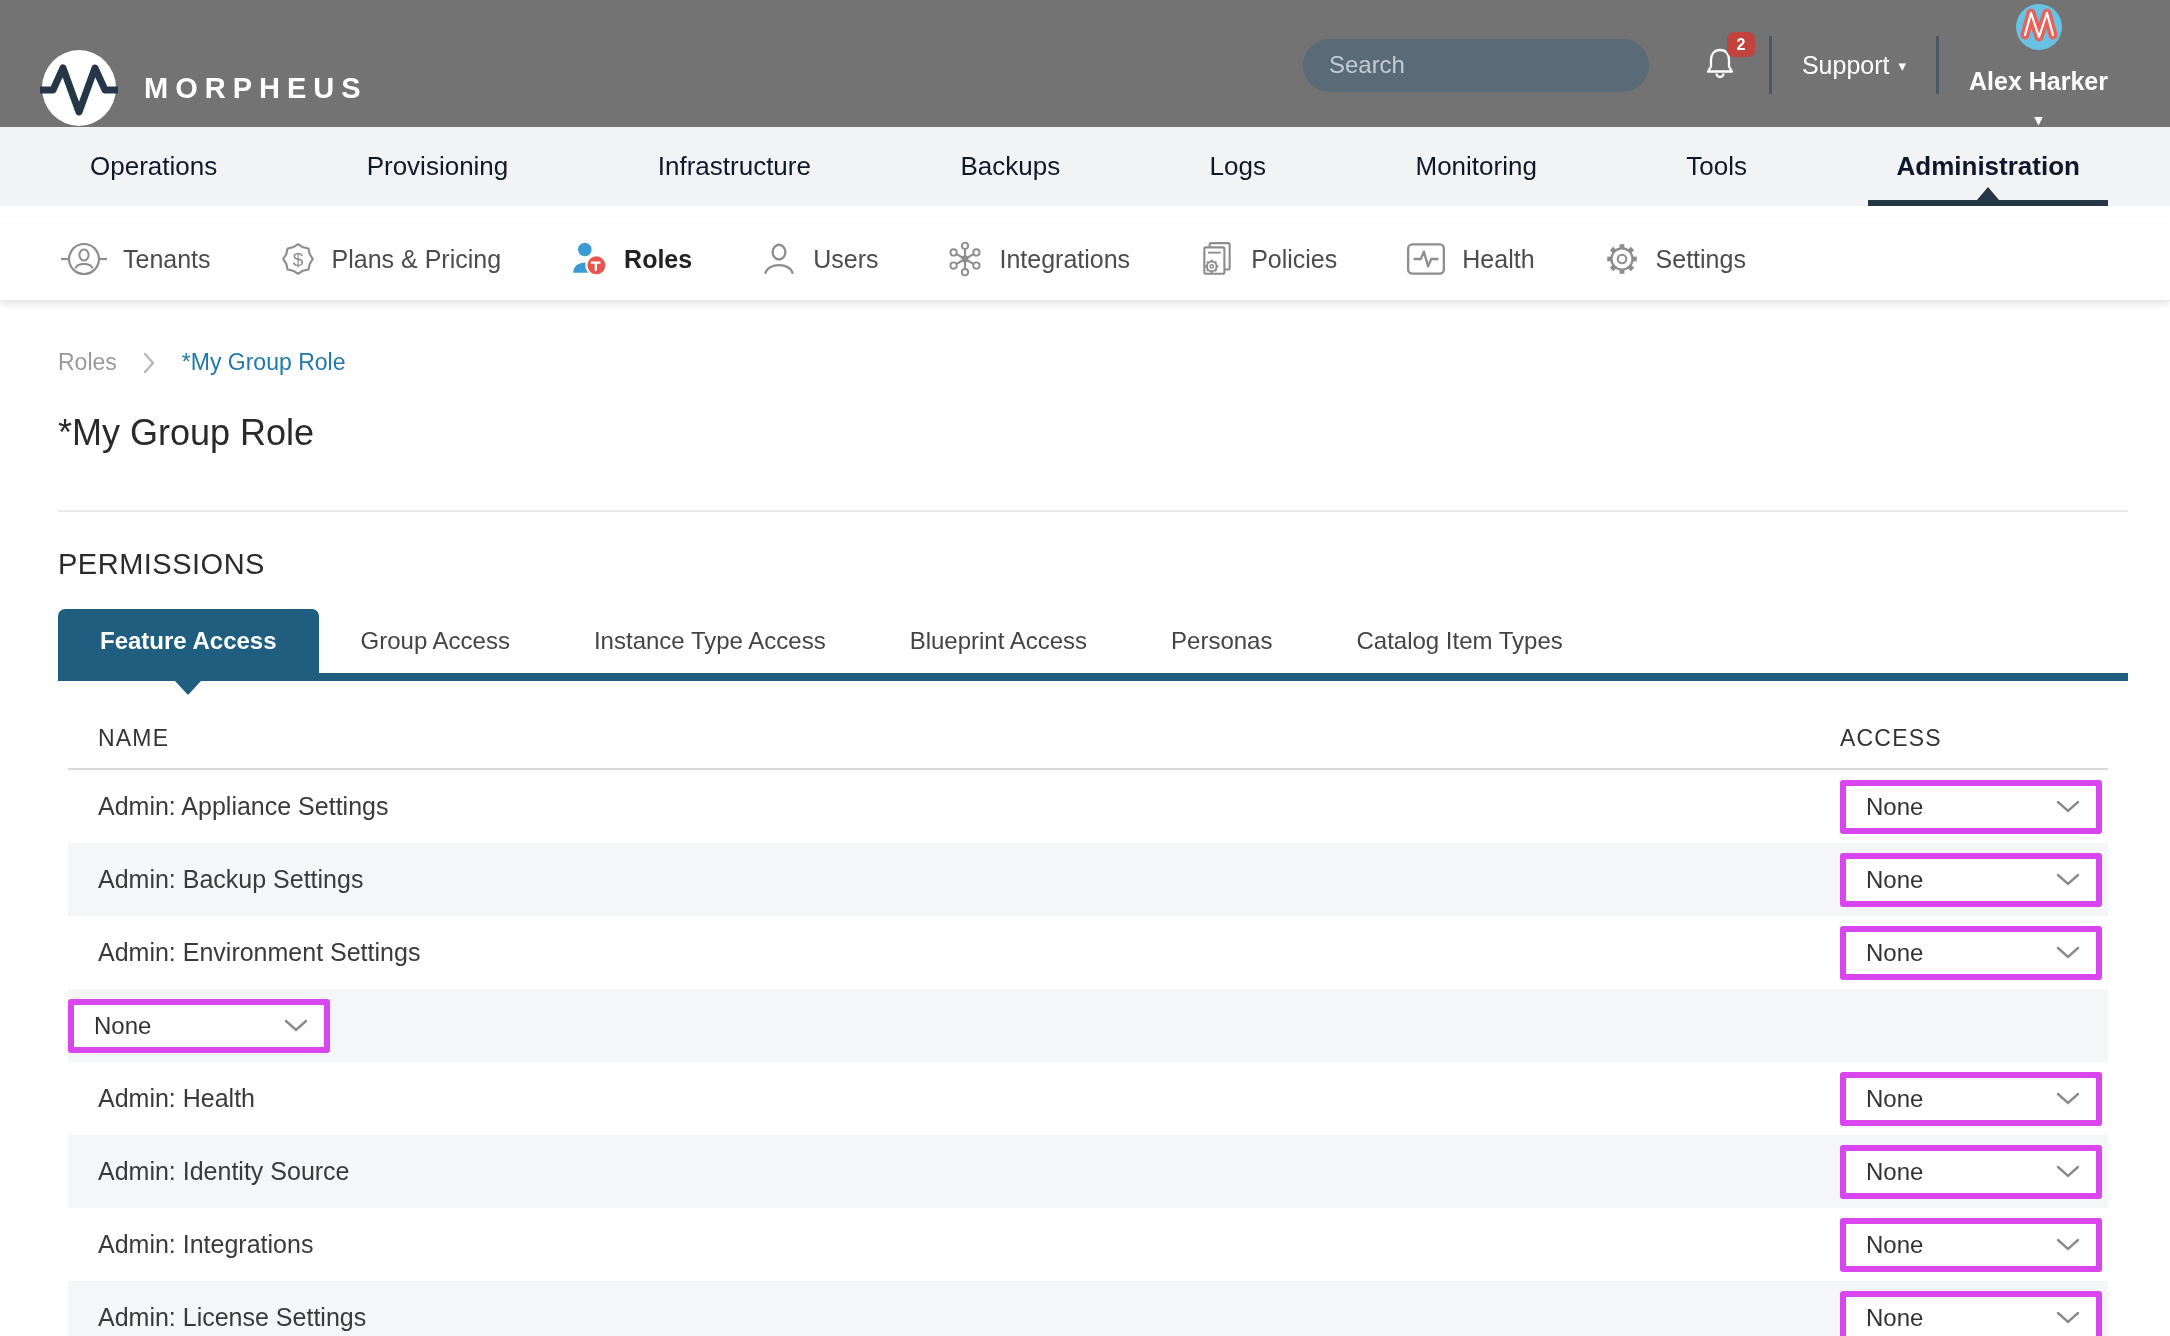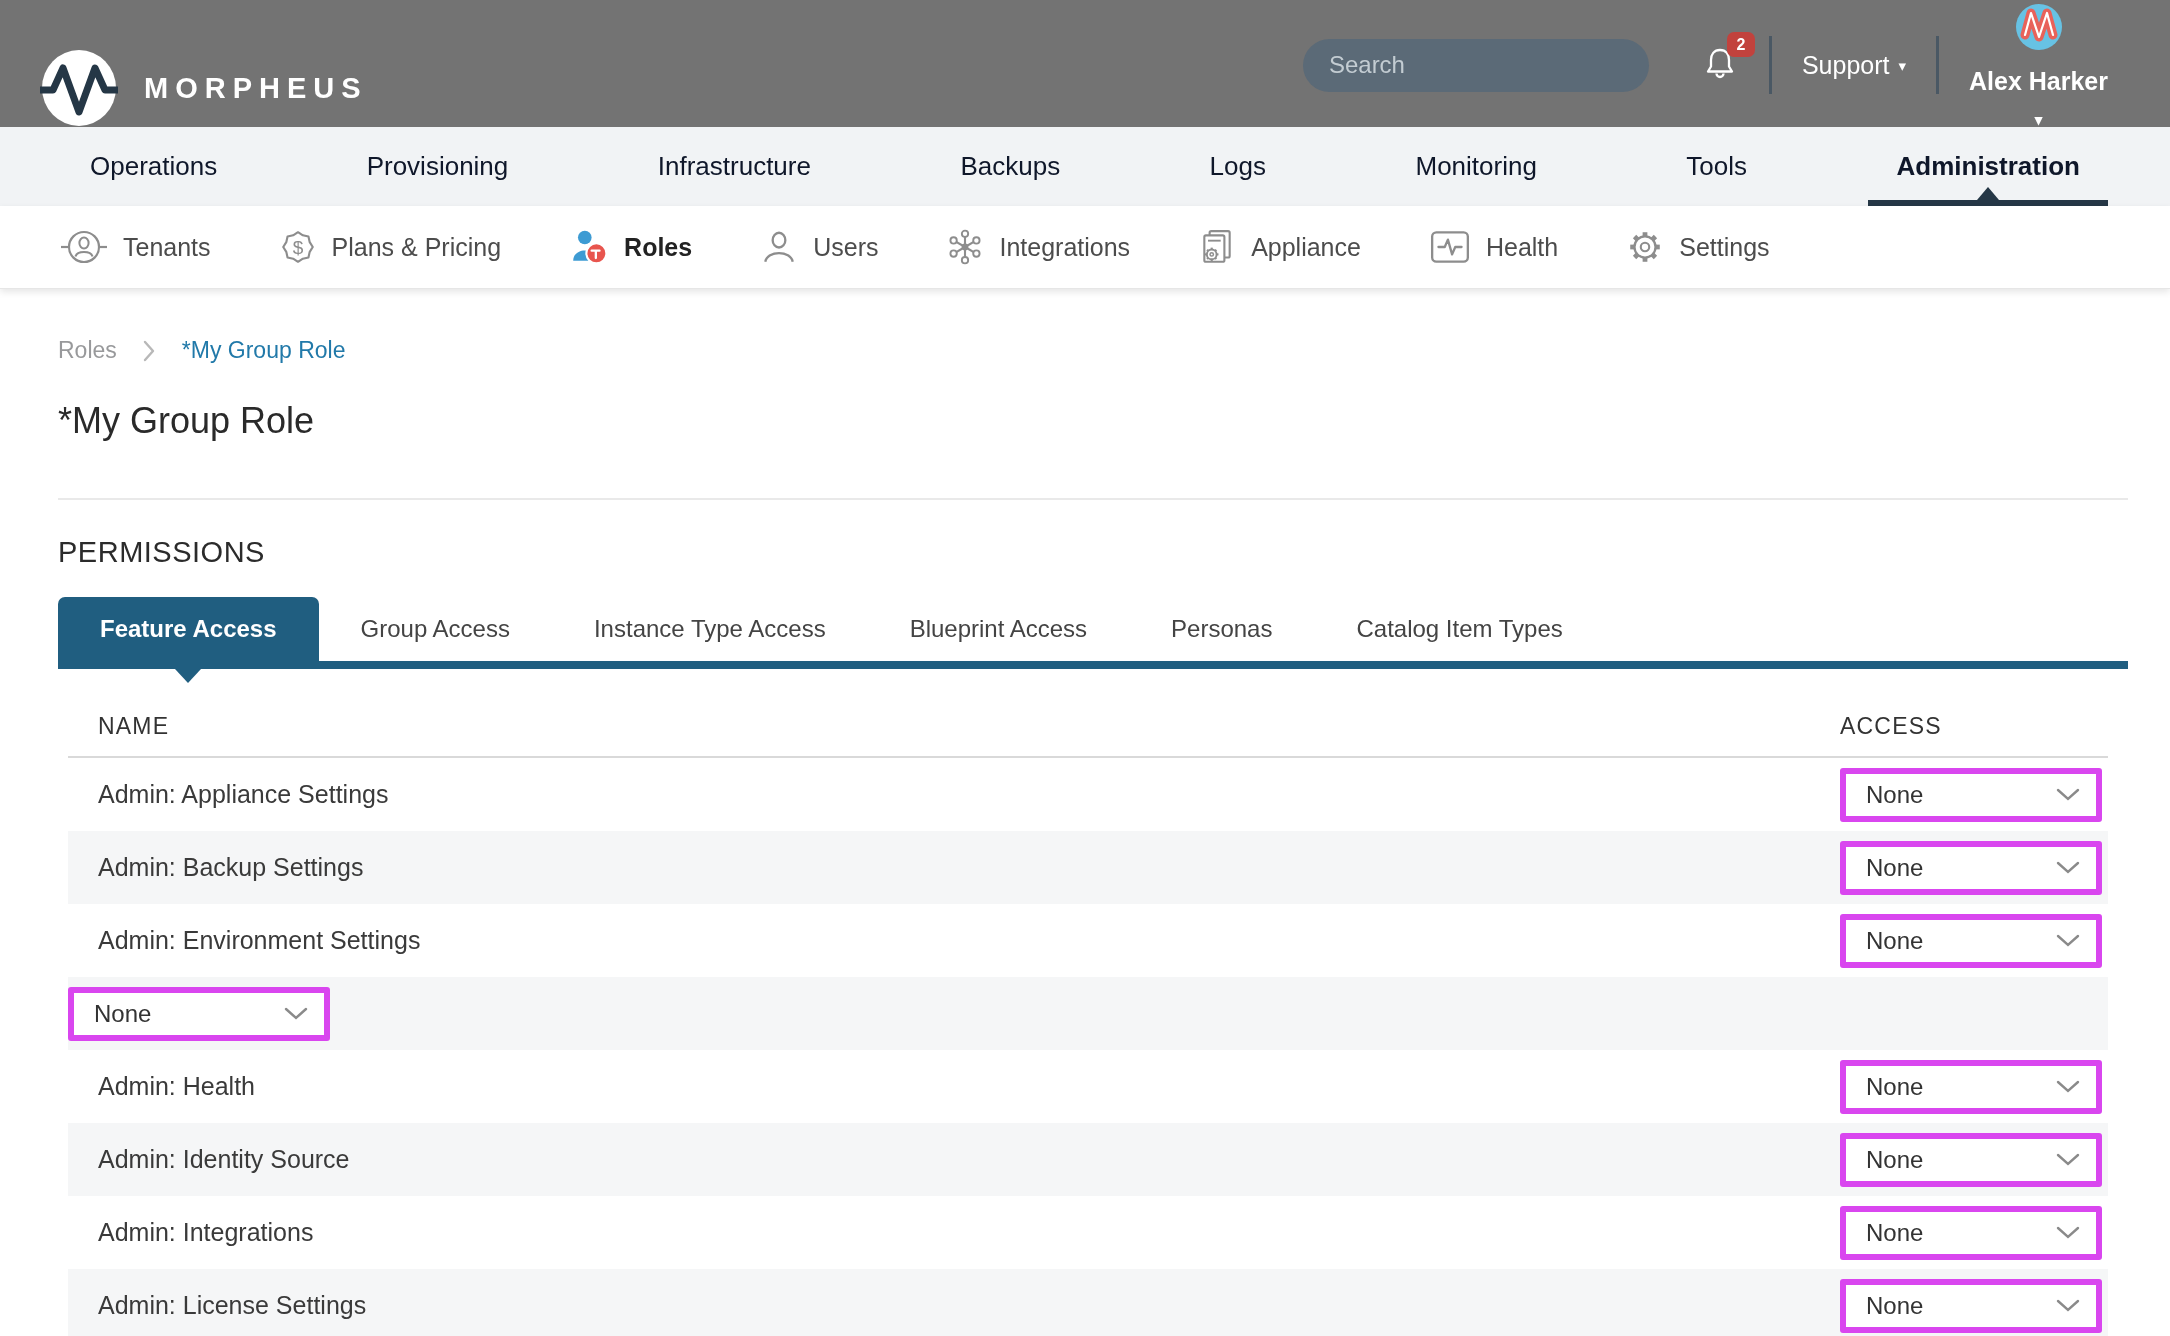--- a/index.html
+++ b/index.html
@@ -38,21 +38,21 @@
   .mn-item.active { font-weight:700; }
   .mn-item.active::after { content:""; position:absolute; bottom:0; left:50%;
              transform:translateX(-50%); width:240px; height:6px; background:#253746; }
   .mn-item.active::before { content:""; position:absolute; bottom:6px; left:50%;
              transform:translateX(-50%); border-left:11px solid transparent;
              border-right:11px solid transparent; border-bottom:13px solid #253746; }
 
   
   .subnav { height:83px; background:#fff; display:flex; align-items:center;
             padding-left:60px; gap:68px; box-shadow:0 3px 7px rgba(0,0,0,0.10);
-            position:relative; z-index:2; flex:0 0 auto; border-bottom:1px solid #e6e6e6; }
+            position:relative; z-index:2; flex:0 0 auto; border-bottom:1px solid #e6e6e6;margin-top:12px; }
   .sn-item { display:flex; align-items:center; gap:15px; font-size:25px; color:#4c4c4c;
              cursor:pointer; }
   .sn-item.active { color:#222; font-weight:700; }
   .sn-icon { display:block; }
 
   
   .content { flex:1; background:#fff; padding:0 42px 0 58px; }
   .breadcrumb { margin-top:48px; display:flex; align-items:center; gap:26px;
                 font-size:23px; }
   .bc-parent { color:#98999b; cursor:pointer; }
@@ -212,21 +212,21 @@
           <line x1="13" y1="18.6" x2="13" y2="20.4"></line>
             <line x1="13" y1="29.6" x2="13" y2="31.4"></line>
           <line x1="6.6" y1="25" x2="8.4" y2="25"></line>
             <line x1="17.6" y1="25" x2="19.4" y2="25"></line>
           <line x1="8.6" y1="20.6" x2="9.9" y2="21.9"></line>
             <line x1="16.1" y1="28.1" x2="17.4" y2="29.4"></line>
           <line x1="17.4" y1="20.6" x2="16.1" y2="21.9"></line>
             <line x1="9.9" y1="28.1" x2="8.6" y2="29.4"></line>
         </g>
       </svg>
-      <span>Appliance</span>
+      <span>Policies</span>
     </div>
     <div class="sn-item">
       <svg class="sn-icon" width="42" height="36" viewBox="0 0 40 34">
         <rect x="3" y="3" width="34" height="28" rx="4" stroke="#8d8d8d" stroke-width="2.2" fill="none"></rect>
         <polyline points="9,17 15,17 18,10 22,24 25,17 31,17" stroke="#8d8d8d" stroke-width="2.2" fill="none" stroke-linejoin="round" stroke-linecap="round"></polyline>
       </svg>
       <span>Health</span>
     </div>
     <div class="sn-item">
       <svg class="sn-icon" width="38" height="38" viewBox="0 0 36 36">

